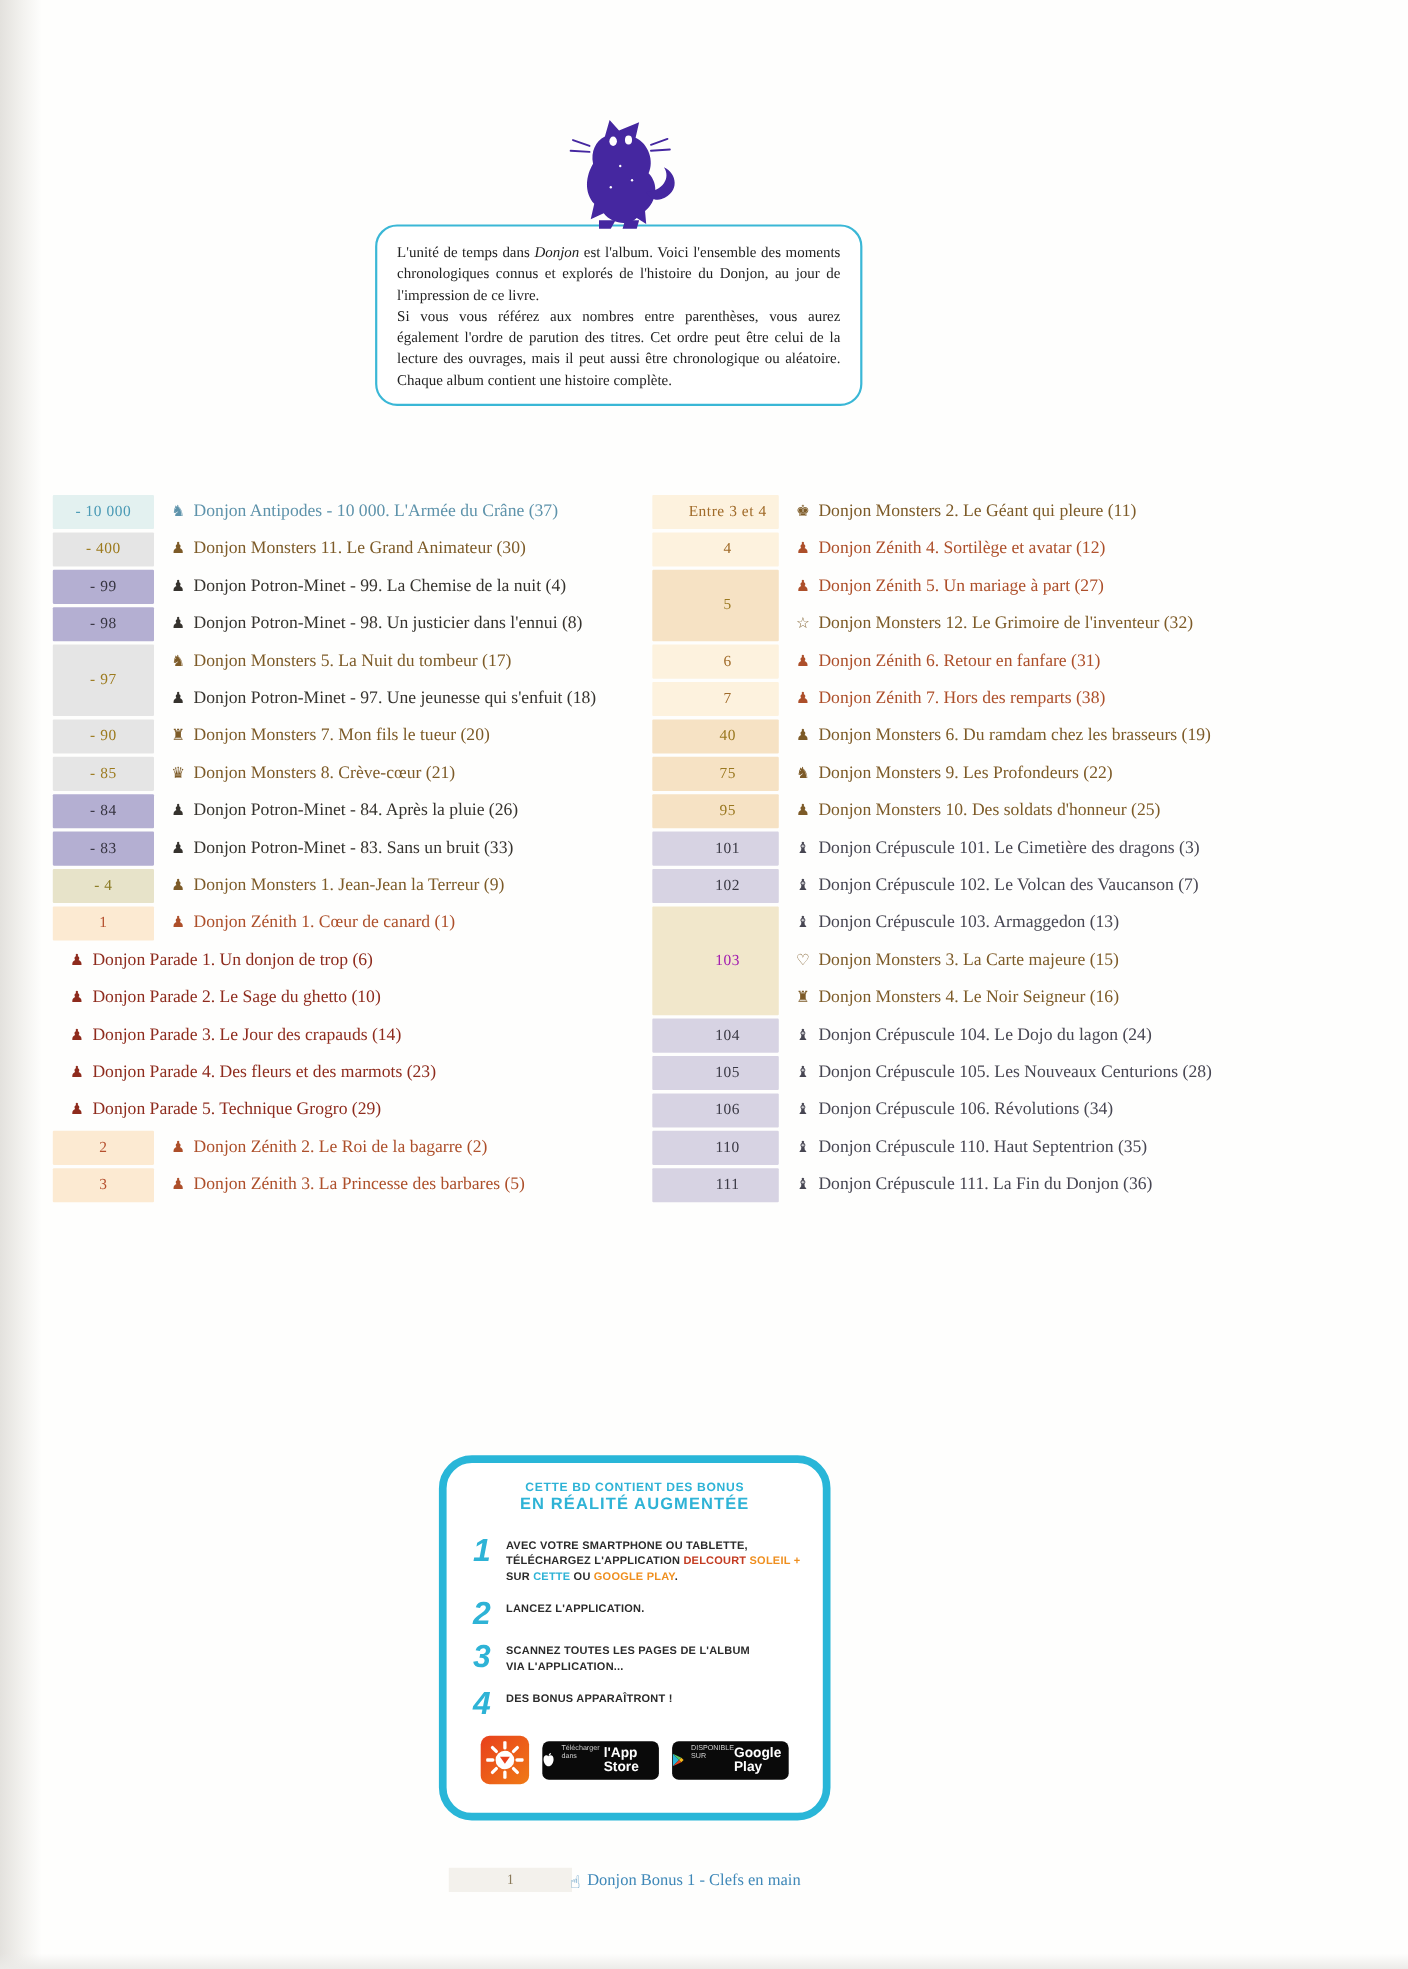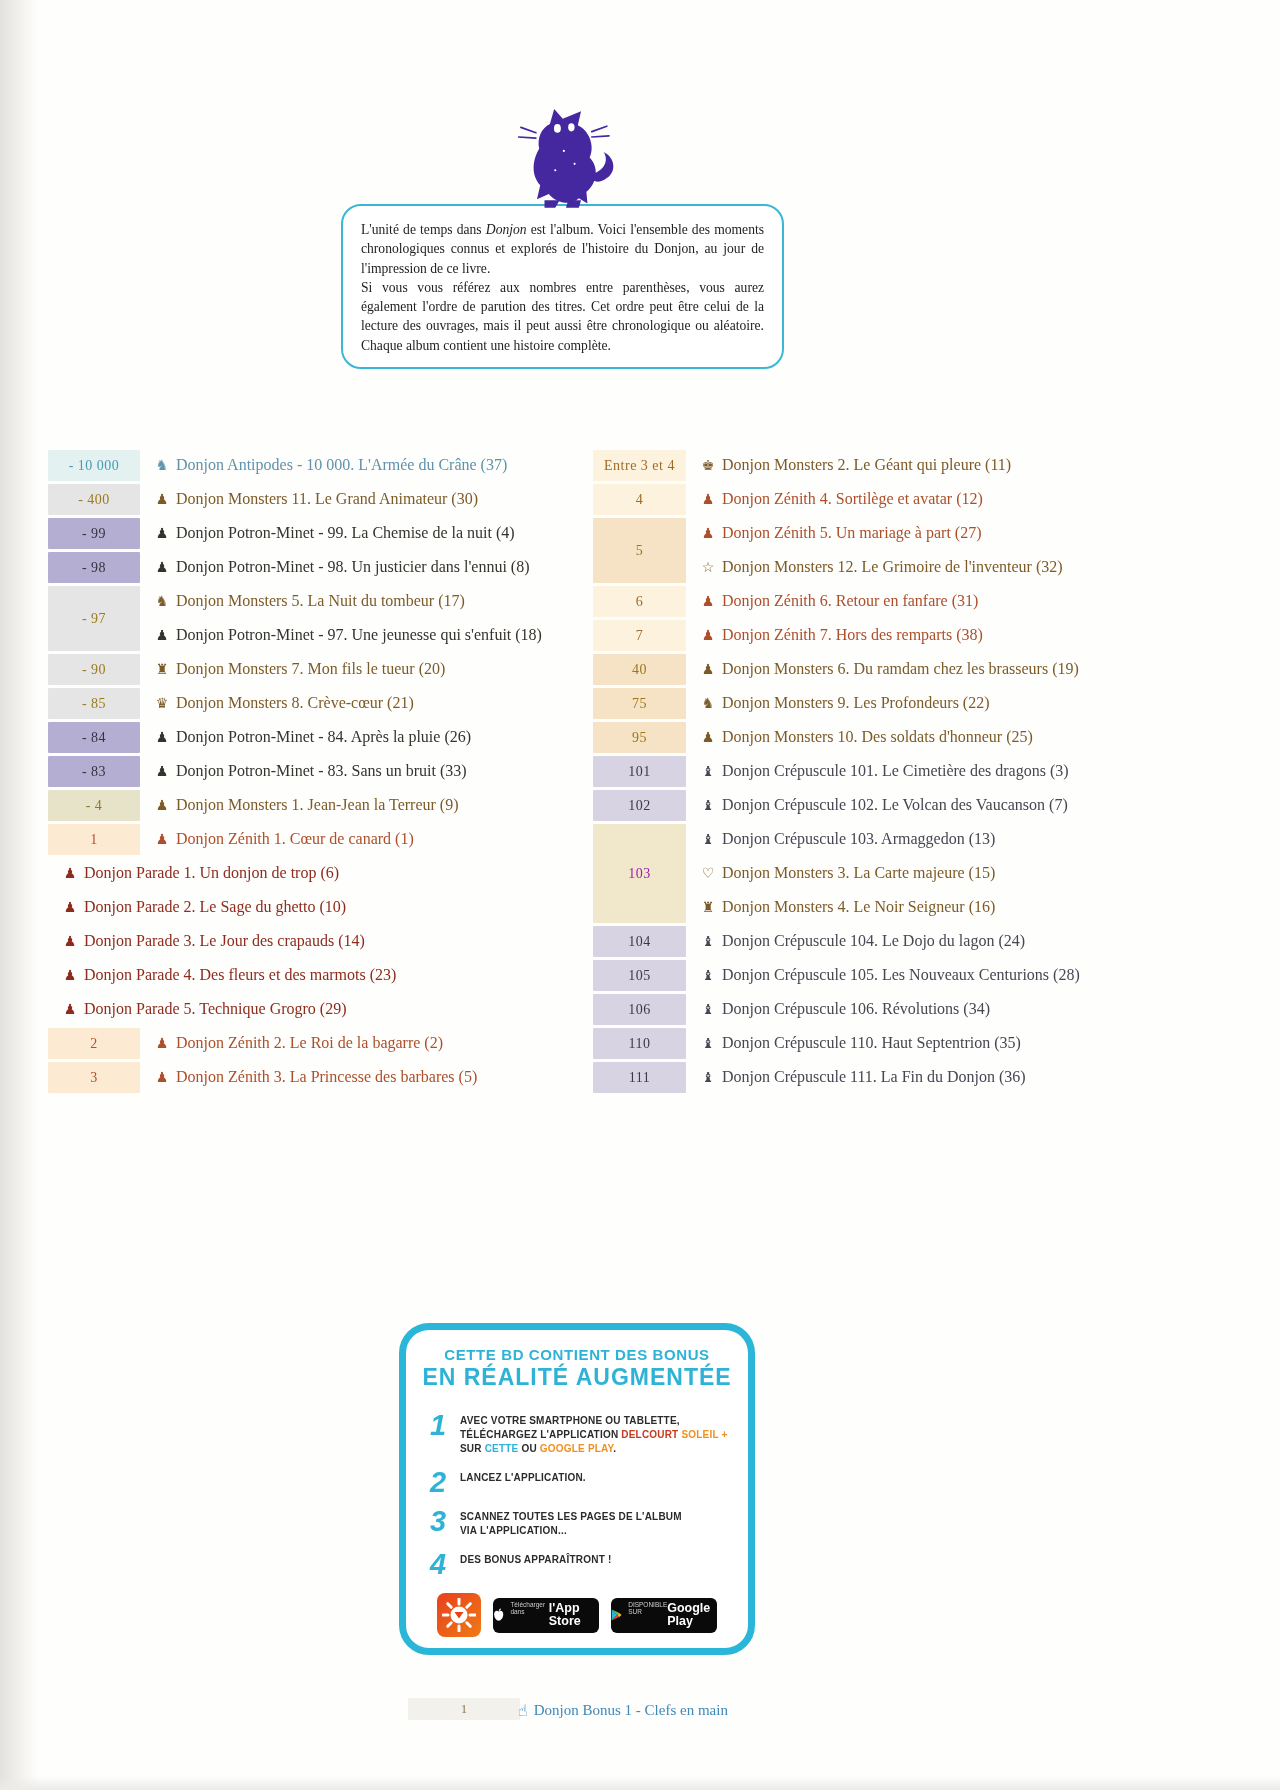--- a/index.html
+++ b/index.html
@@ -29,21 +29,21 @@
 
   
   .tl-col{position:absolute;top:448px;}
   #timeline-left{left:48px;width:545px;}
   #timeline-right{left:593px;width:660px;}
   .tl-group{display:flex;align-items:stretch;}
   .era-badge{
     flex:0 0 92px;margin:2px 0 1px 0;display:flex;align-items:center;justify-content:center;
     font-size:14px;letter-spacing:.5px;border-radius:1px;
   }
-  #timeline-right .era-badge{flex-basis:93px;}
+  #timeline-right .era-badge{flex-basis:93px;padding-left:22px;}
   .tl-entries{flex:1;margin-left:15px;display:flex;flex-direction:column;}
   .tl-entry{height:34px;display:flex;align-items:center;gap:7px;white-space:nowrap;}
   .tl-icon{font-family:"DejaVu Sans",sans-serif;font-size:14px;line-height:1;width:14px;text-align:center;}
   .tl-title{font-size:16px;}
 
   
   .c-cyan  {background:#e3f1f0;color:#4a9ab5;}
   .c-peach {background:#e5e5e5;color:#9c7a1d;}
   .c-lav   {background:#b4afd2;color:#35333f;}
   .c-tan   {background:#e7e3c9;color:#8a7a22;}
@@ -61,22 +61,22 @@
   .series-zenith{color:#ad4f2a;}
   .series-parade{color:#8e2b1d;}
   .series-crepuscule{color:#474652;}
 
   
   #ar-box{
     position:absolute;left:399px;top:1323px;width:356px;height:332px;box-sizing:border-box;
     border:7px solid #29b6d8;border-radius:30px;background:#fff;
     font-family:"Liberation Sans","DejaVu Sans",sans-serif;
   }
-  #ar-title1{margin-top:16px;text-align:center;font-size:15px;font-weight:bold;color:#2eb3d6;letter-spacing:.6px;}
-  #ar-title2{text-align:center;font-size:23px;font-weight:bold;color:#2eb3d6;letter-spacing:1px;margin-top:1px;}
+  #ar-title1{margin-top:16px;text-align:center;font-size:11px;font-weight:bold;color:#2eb3d6;letter-spacing:.6px;}
+  #ar-title2{text-align:center;font-size:15px;font-weight:bold;color:#2eb3d6;letter-spacing:1px;margin-top:1px;}
   #ar-steps{padding:8px 16px 0 24px;}
   .ar-step{display:flex;align-items:flex-start;margin-top:13px;}
   .ar-step-num{
     flex:0 0 30px;font-size:29px;font-weight:bold;font-style:italic;color:#2eb3d6;line-height:.9;
     font-family:"Liberation Sans",sans-serif;
   }
   .ar-step-text{font-size:10px;font-weight:bold;color:#2b2b2b;line-height:1.4;letter-spacing:.2px;white-space:pre-line;padding-top:2px;}
   .seg-red{color:#c33a20;} .seg-orange{color:#ef8f1f;} .seg-cyan{color:#2eb3d6;} .seg-dark{color:#2b2b2b;}
   #ar-badges{display:flex;align-items:center;justify-content:center;gap:12px;margin-top:16px;}
   #soleil-icon{width:44px;height:44px;border-radius:8px;background:linear-gradient(135deg,#e8401c,#f07a16);

